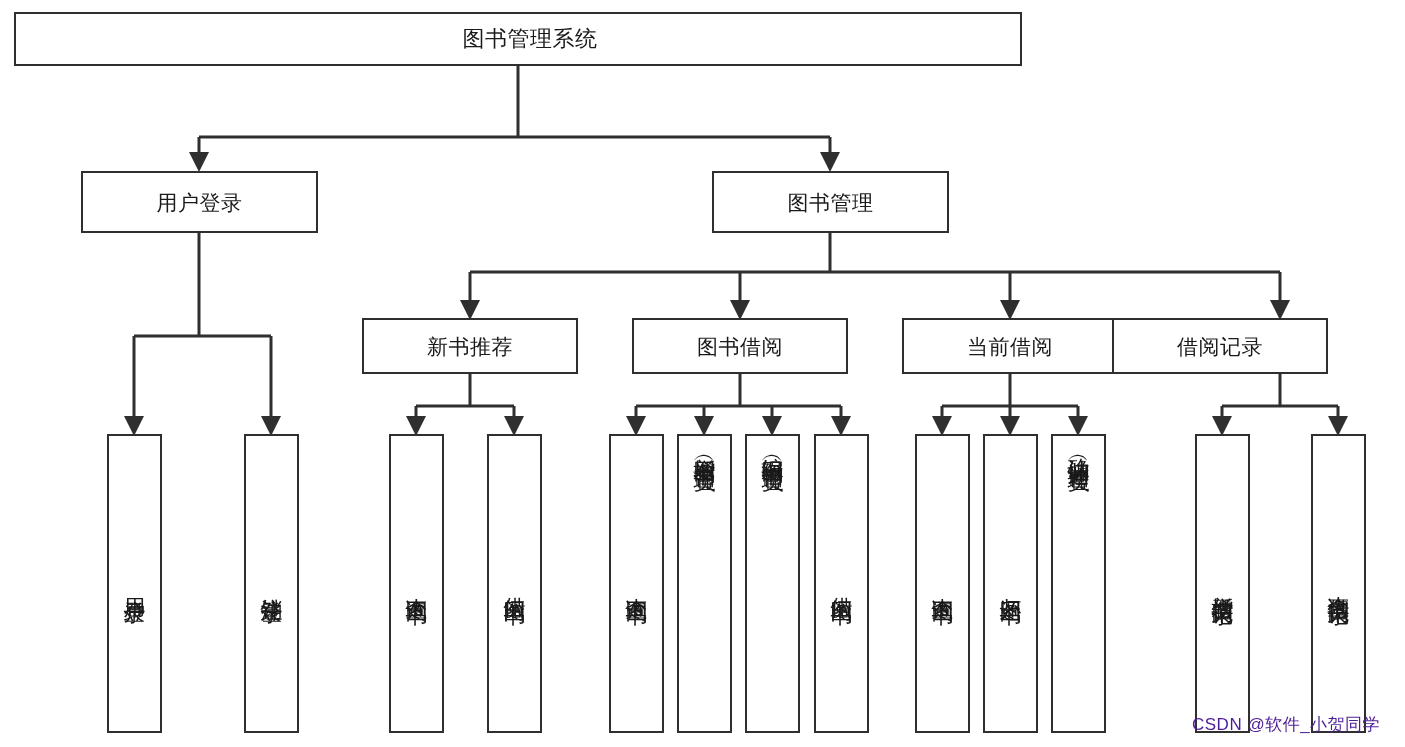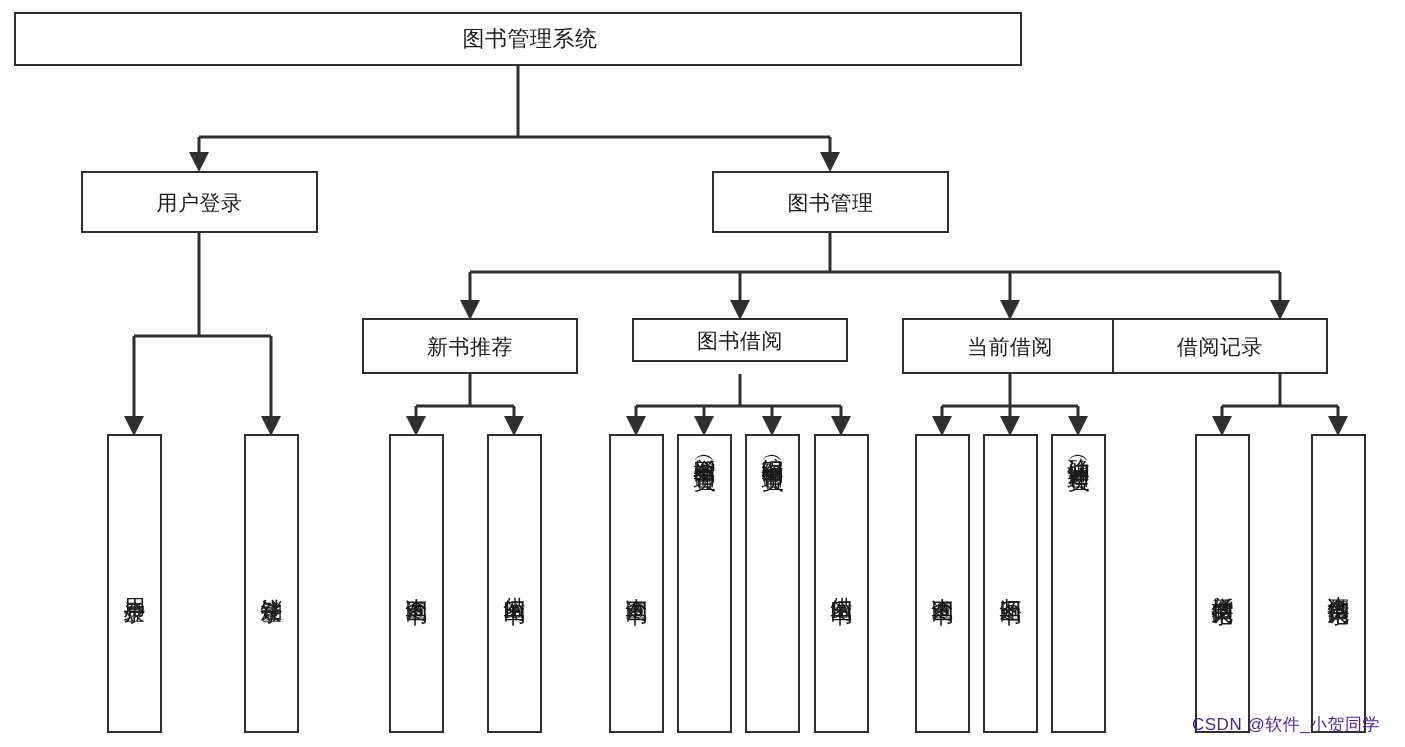--- a/index.html
+++ b/index.html
@@ -140,21 +140,21 @@
   <div class="node horiz" style="left:81px; top:171px; width:237px; height:62px;">
     <span class="label">用户登录</span>
   </div>
   <div class="node horiz" style="left:712px; top:171px; width:237px; height:62px;">
     <span class="label">图书管理</span>
   </div>
 
   <div class="node horiz" style="left:362px; top:318px; width:216px; height:56px;">
     <span class="label">新书推荐</span>
   </div>
-  <div class="node horiz" style="left:632px; top:318px; width:216px; height:44px;justify-content:center;">
+  <div class="node horiz" style="left:632px; top:318px; width:216px; height:56px;justify-content:center;">
     <span class="label">图书借阅</span>
   </div>
   <div class="node horiz" style="left:902px; top:318px; width:216px; height:56px;">
     <span class="label">当前借阅</span>
   </div>
   <div class="node horiz" style="left:1112px; top:318px; width:216px; height:56px;">
     <span class="label">借阅记录</span>
   </div>
 
   <div class="node vert" style="left:107px; top:434px; width:55px; height:299px;">

